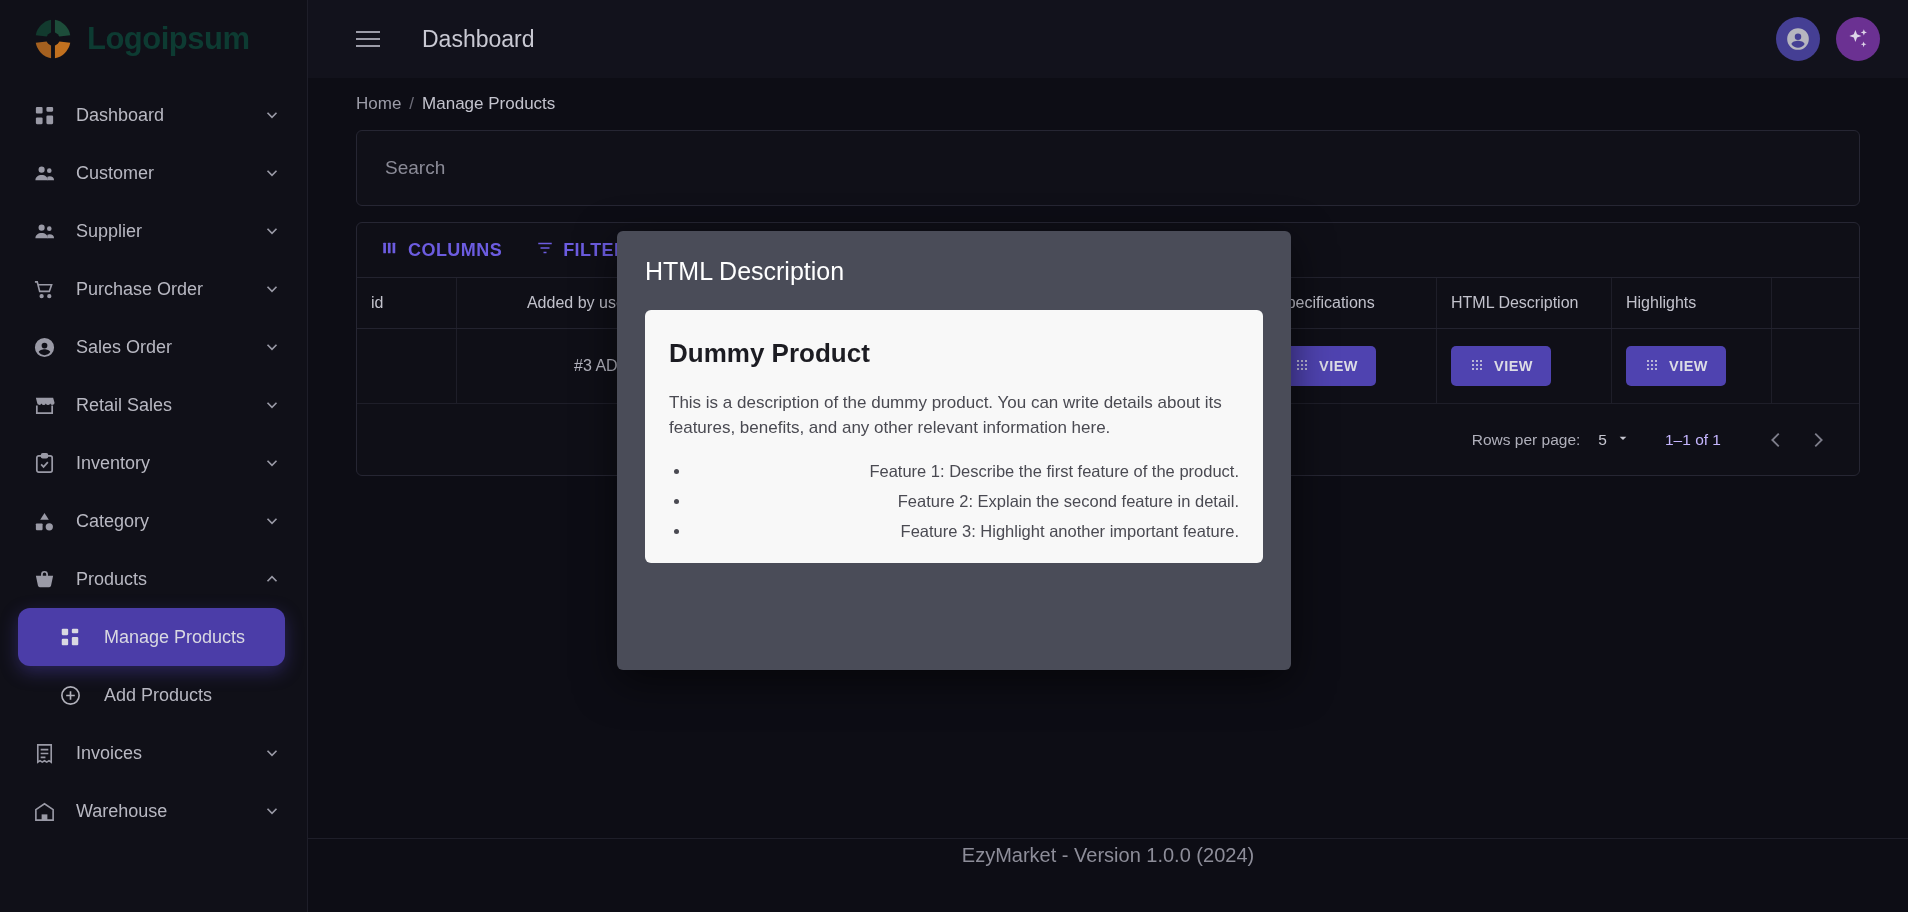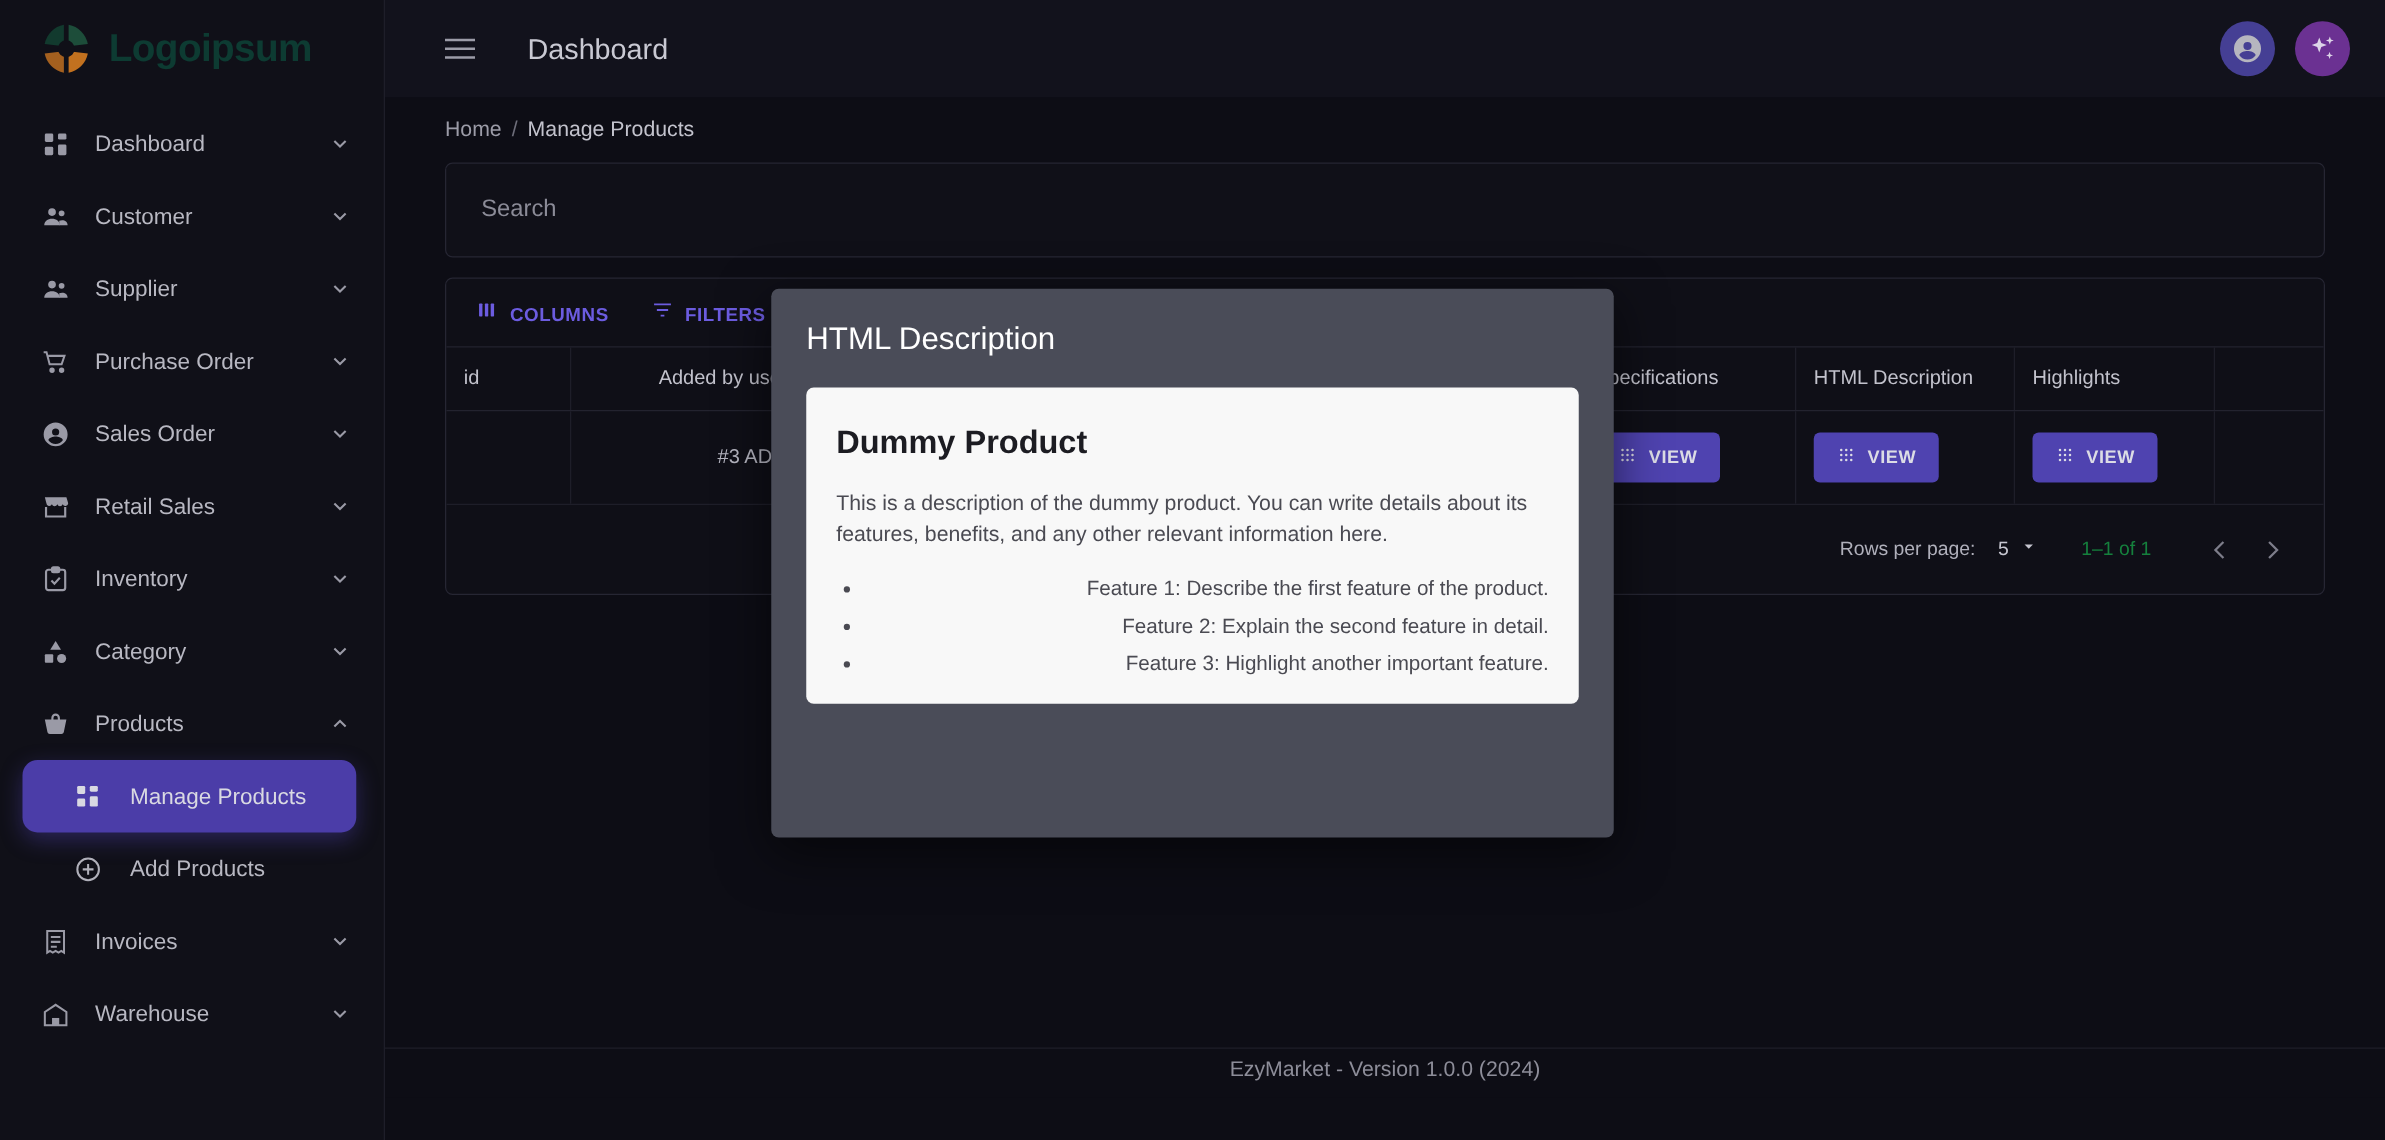--- a/index.html
+++ b/index.html
@@ -114,22 +114,22 @@
 
   #table-card {
     border: 1px solid #262633; border-radius: 6px;
     background: #0f0f17; overflow: hidden;
   }
   #grid-toolbar {
     height: 54px; display: flex; align-items: center;
     padding: 0 18px; gap: 22px;
   }
   .tb-btn {
-    display: flex; align-items: flex-end; gap: 9px;
-    color: #6c5ce0; font-size: 15px; font-weight: 600;
+    display: flex; align-items: center; gap: 9px;
+    color: #6c5ce0; font-size: 18px; font-weight: 600;
     letter-spacing: 0.45px; cursor: pointer; padding: 4px 6px;
   }
   .tb-icon-only { color: #6c5ce0; cursor: pointer; padding: 4px 4px; display:flex; }
 
   #grid-head {
     display: flex; height: 52px; align-items: center;
     border-top: 1px solid #23232f; border-bottom: 1px solid #23232f;
     position: relative;
   }
   #grid-head .th, #grid-row .td {
@@ -151,32 +151,32 @@
     height: 72px; display: flex; align-items: center;
     justify-content: flex-end; padding: 0 20px; gap: 0;
     border-top: 1px solid #1e1e29;
   }
   .pg-label { font-size: 15.5px; color: #b0b0bb; }
   .pg-select {
     display: flex; align-items: center; gap: 8px;
     font-size: 15.5px; color: #c6c6d0; cursor: pointer;
     margin-left: 18px; margin-right: 34px;
   }
-  .pg-count { font-size: 15.5px; color: #15803d; margin-right: 34px; }
+  .pg-count { font-size: 15.5px; color: #c4b5fd; margin-right: 34px; }
   .pg-arrow {
     width: 42px; height: 42px; display: flex; align-items: center;
     justify-content: center; color: #7d7d8a; cursor: pointer;
   }
 
   #footer {
     position: absolute; left: 308px; top: 838px;
     width: 1600px; height: 34px;
     border-top: 1px solid #1e1e29;
     display: flex; align-items: center; justify-content: center;
-    font-size: 17px; color: #8d8d99; background: #0d0d15;
+    font-size: 20px; color: #8d8d99; background: #0d0d15;
   }
 
   
   #modal {
     position: absolute; left: 617px; top: 231px;
     width: 674px; height: 439px;
     background: #4a4c58; border-radius: 6px;
     box-shadow: 0 12px 42px rgba(0,0,0,0.55);
     padding: 26px 28px;
   }

